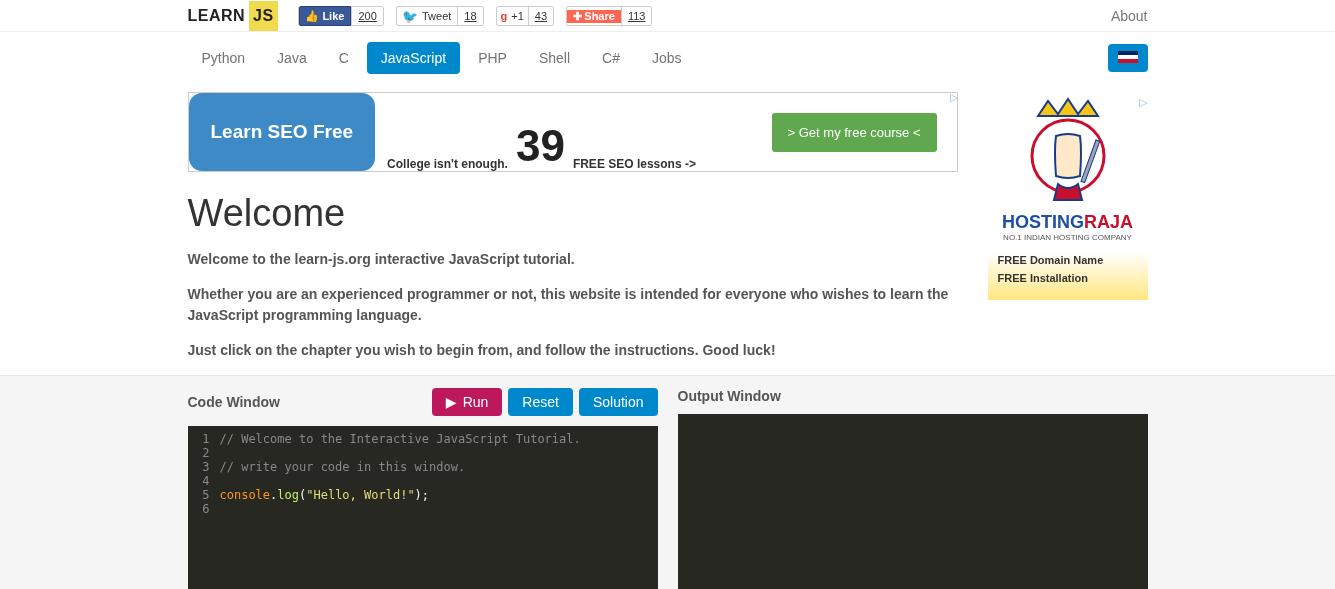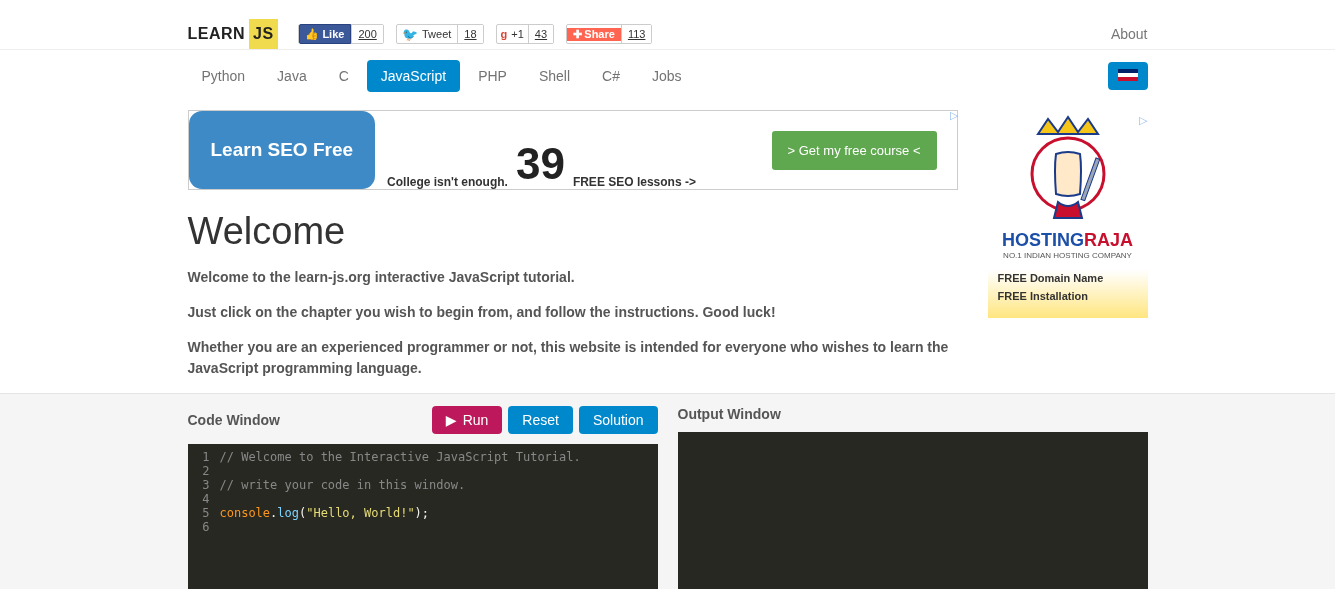--- a/index.html
+++ b/index.html
@@ -1,18 +1,18 @@
 <!DOCTYPE html>
 <html><head>
 <meta charset="utf-8">
 <style>
 * { margin: 0; padding: 0; box-sizing: border-box; }
 body { font-family: "Helvetica Neue", Helvetica, Arial, sans-serif; font-size: 14px; color: #333; background: #fff; }
 .top-bar { background: #fff; border-bottom: 1px solid #eee; height: 32px; }
-.top-inner { max-width: 1000px; margin: 18px auto; padding: 0 20px; display: flex; align-items: center; height: 32px; }
+.top-inner { max-width: 1000px; margin: 0 auto; padding: 0 20px; display: flex; align-items: center; height: 32px; }
 .logo { display: flex; align-items: center; font-weight: bold; font-size: 16px; letter-spacing: 0.5px; margin-right: 20px; }
 .logo-learn { color: #222; }
 .logo-js { background: #f0db4f; color: #222; padding: 6px 4px; margin-left: 4px; }
 .social-btn { display: inline-flex; align-items: center; height: 20px; border: 1px solid #ccc; border-radius: 2px; font-size: 11px; background: #fff; margin-right: 12px; }
 .social-like { background: #3b5998; color: #fff; padding: 0 6px; height: 20px; border: 1px solid #2a4380; border-radius: 2px 0 0 2px; display: inline-flex; align-items: center; font-weight: bold; }
 .social-count { background: #fff; color: #333; padding: 0 6px; border-left: 1px solid #ccc; height: 18px; display: inline-flex; align-items: center; text-decoration: underline; }
 .tweet-btn { background: #fff; color: #333; padding: 0 6px; display: inline-flex; align-items: center; }
 .tweet-icon { color: #1da1f2; margin-right: 3px; font-size: 13px; }
 .gplus { color: #db4437; font-weight: bold; padding: 0 4px; }
 .share-btn { background: #ff6550; color: #fff; padding: 0 6px; display: inline-flex; align-items: center; font-weight: bold; }
@@ -46,21 +46,21 @@
 .btn-blue { background: #0088cc; }
 .btn-default { background: #fff; color: #333; border: 1px solid #ccc; }
 .btn-group { margin-left: auto; display: flex; gap: 6px; }
 .play-icon { display: inline-block; margin-right: 6px; }
 .code-area { background: #272822; color: #f8f8f2; font-family: Consolas, Monaco, monospace; font-size: 12px; height: 185px; padding: 6px 0; overflow: auto; }
 .code-line { display: flex; }
 .gutter { width: 32px; text-align: right; padding-right: 10px; color: #888; flex-shrink: 0; }
 .code-text { white-space: pre; }
 .tok-comment { color: #888; }
 .tok-ident { color: #fd971f; }
-.tok-func { color: #7dd3fc; }
+.tok-func { color: #bef264; }
 .tok-punc { color: #f8f8f2; }
 .tok-str { color: #e6db74; }
 .crown-svg { margin: 4px auto 0; display: block; }
 .hr-title { font-size: 18px; font-weight: bold; margin-top: 6px; }
 .hr-sub { font-size: 8px; color: #555; margin-bottom: 10px; }
 .hr-feat { font-size: 11px; font-weight: bold; text-align: left; padding: 0 10px; line-height: 1.6; background: linear-gradient(#fff,#ffe680); overflow:hidden; height:48px;}
 </style>
 </head>
 <body>
 
@@ -124,22 +124,22 @@
       <div class="ad-mid">
         <span style="font-weight:bold">College isn't enough.</span>
         <span class="ad-big">39</span>
         <span style="font-weight:bold">FREE SEO lessons -&gt;</span>
       </div>
       <div class="ad-cta">&gt; Get my free course &lt;</div>
     </div>
 
     <h1>Welcome</h1>
     <p class="para">Welcome to the learn-js.org interactive JavaScript tutorial.</p>
+    <p class="para">Whether you are an experienced programmer or not, this website is intended for everyone who wishes to learn the JavaScript programming language.</p>
     <p class="para">Just click on the chapter you wish to begin from, and follow the instructions. Good luck!</p>
-    <p class="para">Whether you are an experienced programmer or not, this website is intended for everyone who wishes to learn the JavaScript programming language.</p>
   </div>
 
   <div class="side-col">
     <div class="side-ad">
       <span class="ad-corner">▷</span>
       <svg class="crown-svg" width="120" height="110" viewBox="0 0 120 110">
         <path d="M30 20 L40 5 L50 18 L60 3 L70 18 L80 5 L90 20 Z" fill="#f5c518" stroke="#1a3a8a" stroke-width="2"></path>
         <circle cx="60" cy="60" r="36" fill="#fff" stroke="#c8102e" stroke-width="3"></circle>
         <path d="M48 40 Q60 36 72 40 Q74 54 72 80 Q60 84 48 80 Q46 54 48 40 Z" fill="#ffe9c8" stroke="#1a3a8a" stroke-width="2"></path>
         <rect x="88" y="44" width="4" height="44" transform="rotate(20 88 44)" fill="#9aa6b8" stroke="#1a3a8a"></rect>

